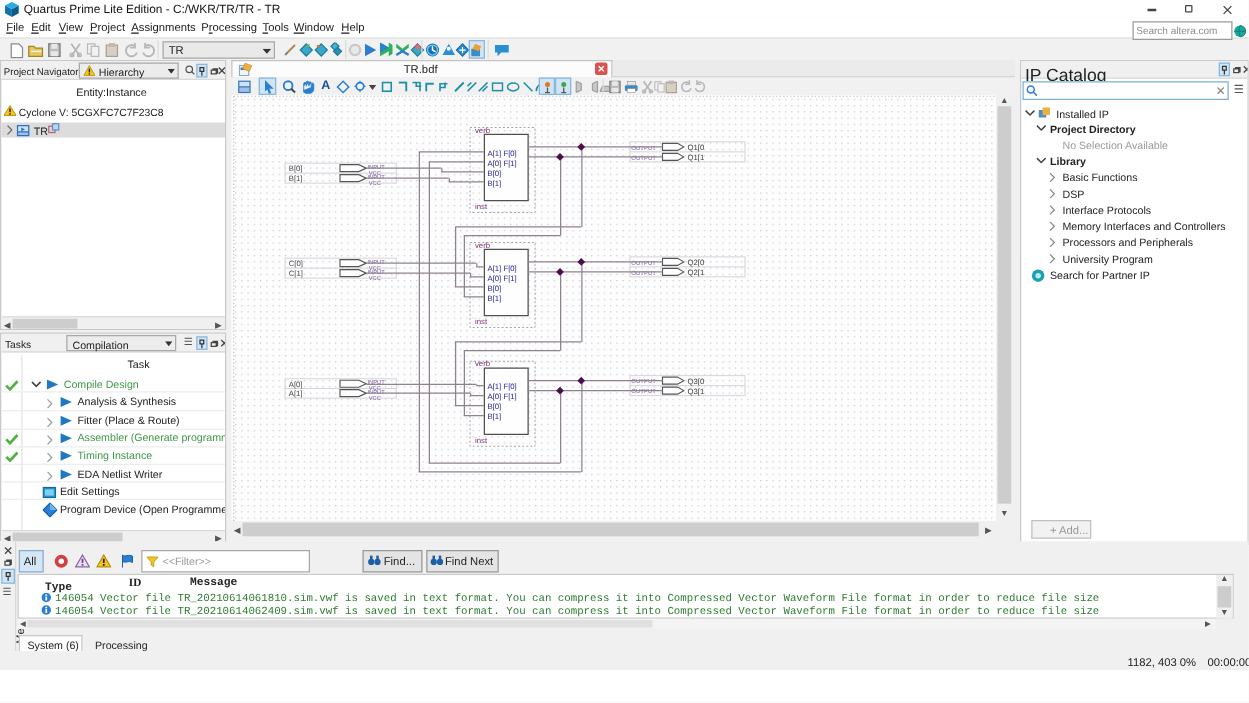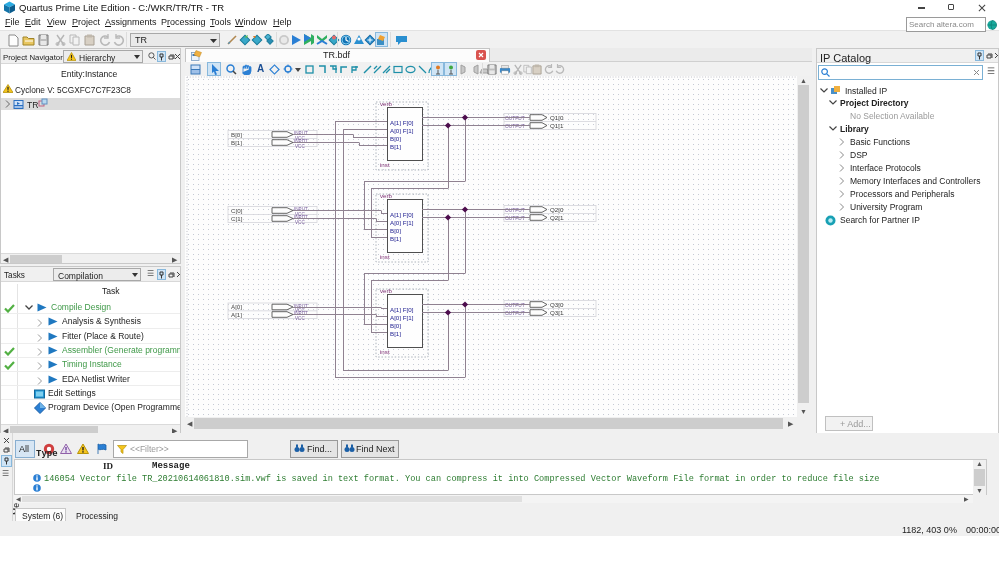--- a/index.html
+++ b/index.html
@@ -597,21 +597,21 @@
 
       <div class="abs" style="left:0;top:369px;width:612px;height:13px;background:#f0f0f0">
         <div class="arr" style="left:2px;top:3px">◀</div>
         <div class="thumb" style="left:9px;top:1px;width:589px;height:11px"></div>
         <div class="arr" style="left:603px;top:3px">▶</div>
       </div>
     </div>
 
     <div class="abs" style="left:816px;top:48px;width:183px;height:388px;background:#ffffff;border:1px solid #c8c8c8;overflow:hidden">
       <div class="abs" style="left:0;top:0;width:181px;height:14px;background:#f0f0f0;border-bottom:1px solid #d8d8d8"></div>
-      <div class="txt" style="left:3px;top:3px;font-size:11px;color:#222">IP Catalog</div>
+      <div class="txt" style="left:3px;top:3px;font-size:14px;color:#222">IP Catalog</div>
       <div class="abs" style="left:158px;top:1px;width:9px;height:11px;background:#cfe4f5;border:1px solid #88b8dc"></div>
       <svg class="abs" style="left:160px;top:3px" width="5" height="8" viewBox="0 0 5 8">
           <path d="M1 1 h3 v3 h-3 z M2.5 4 v3.5" stroke="#333" fill="none"></path>
         </svg>
       <svg class="abs" style="left:169px;top:3px" width="7" height="7" viewBox="0 0 7 7">
           <path d="M2 2 h4 v4 M1 3 h4 v3 h-4 z" stroke="#444" fill="none"></path>
         </svg>
       <svg class="abs" style="left:177px;top:3px" width="7" height="7" viewBox="0 0 7 7">
           <path d="M1 1 L6 6 M6 1 L1 6" stroke="#444"></path>
         </svg>
@@ -727,34 +727,35 @@
     <div class="abs" style="left:341px;top:7px;width:58px;height:18px;background:#e4e4e4;border:1px solid #999"></div>
     <svg class="abs" style="left:344px;top:11px" width="11" height="9" viewBox="0 0 11 9">
         <circle cx="3" cy="5.5" r="2.5" fill="#1b5fa6"></circle>
         <circle cx="8" cy="5.5" r="2.5" fill="#1b5fa6"></circle>
         <rect x="2" y="0.5" width="2" height="3" fill="#1b5fa6"></rect>
         <rect x="7" y="0.5" width="2" height="3" fill="#1b5fa6"></rect>
       </svg>
     <div class="txt" style="left:356px;top:11px;font-size:9px;color:#222">Find Next</div>
 
     <div class="abs" style="left:14px;top:26px;width:973px;height:36px;background:#fff;border:1px solid #c8c8c8"></div>
-    <div class="txt" style="left:36px;top:16px;font-size:9px;font-weight:bold;color:#222;font-family:'Liberation Mono',monospace">Type</div>
+    <div class="txt" style="left:36px;top:32px;font-size:9px;font-weight:bold;color:#222;font-family:'Liberation Mono',monospace">Type</div>
     <div class="txt" style="left:103px;top:28px;font-size:9px;font-weight:bold;color:#222;font-family:Liberation Serif, serif">ID</div>
     <div class="txt" style="left:152px;top:28px;font-size:9px;font-weight:bold;color:#222;font-family:'Liberation Mono',monospace">Message</div>
     <svg class="abs" style="left:33px;top:41px" width="8" height="8" viewBox="0 0 8 8">
         <circle cx="4" cy="4" r="3.8" fill="#2a7fd4"></circle>
         <rect x="3.3" y="3.2" width="1.4" height="3.2" fill="#fff"></rect>
         <rect x="3.3" y="1.4" width="1.4" height="1.2" fill="#fff"></rect>
       </svg>
     <svg class="abs" style="left:33px;top:51px" width="8" height="8" viewBox="0 0 8 8">
         <circle cx="4" cy="4" r="3.8" fill="#2a7fd4"></circle>
         <rect x="3.3" y="3.2" width="1.4" height="3.2" fill="#fff"></rect>
         <rect x="3.3" y="1.4" width="1.4" height="1.2" fill="#fff"></rect>
       </svg>
     <div class="txt" style="left:44px;top:41px;font-size:8.6px;color:#2e7d32;font-family:'Liberation Mono',monospace">146054 Vector file TR_20210614061810.sim.vwf is saved in text format. You can compress it into Compressed Vector Waveform File format in order to reduce file size</div>
+    <div class="txt" style="left:44px;top:51px;font-size:8.6px;color:#2e7d32;font-family:'Liberation Mono',monospace">146054 Vector file TR_20210614062409.sim.vwf is saved in text format. You can compress it into Compressed Vector Waveform File format in order to reduce file size</div>
 
     <div class="abs" style="left:973px;top:27px;width:13px;height:35px;background:#f0f0f0">
       <div class="arr" style="left:3px;top:0px">▲</div>
       <div class="thumb" style="left:1px;top:9px;width:11px;height:17px"></div>
       <div class="arr" style="left:3px;top:27px">▼</div>
     </div>
 
     <div class="abs" style="left:14px;top:62px;width:959px;height:8px;background:#f4f4f4">
       <div class="arr" style="left:2px;top:0px;font-size:6px">◀</div>
       <div class="thumb" style="left:8px;top:1px;width:500px;height:6px;background:#e0e0e0"></div>

